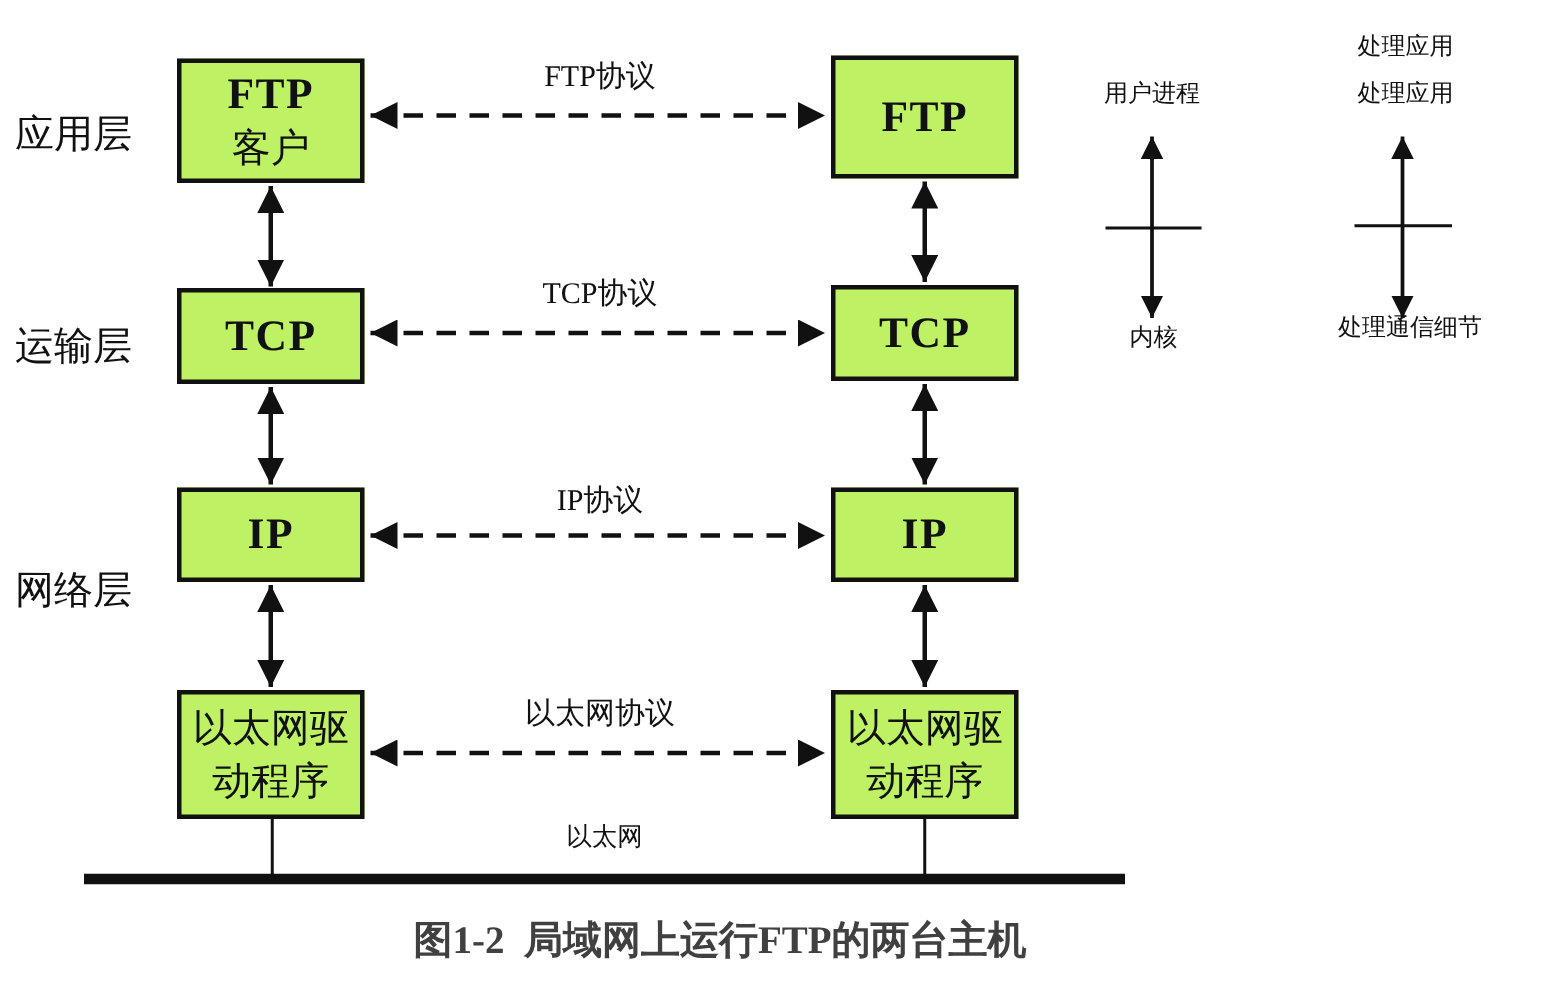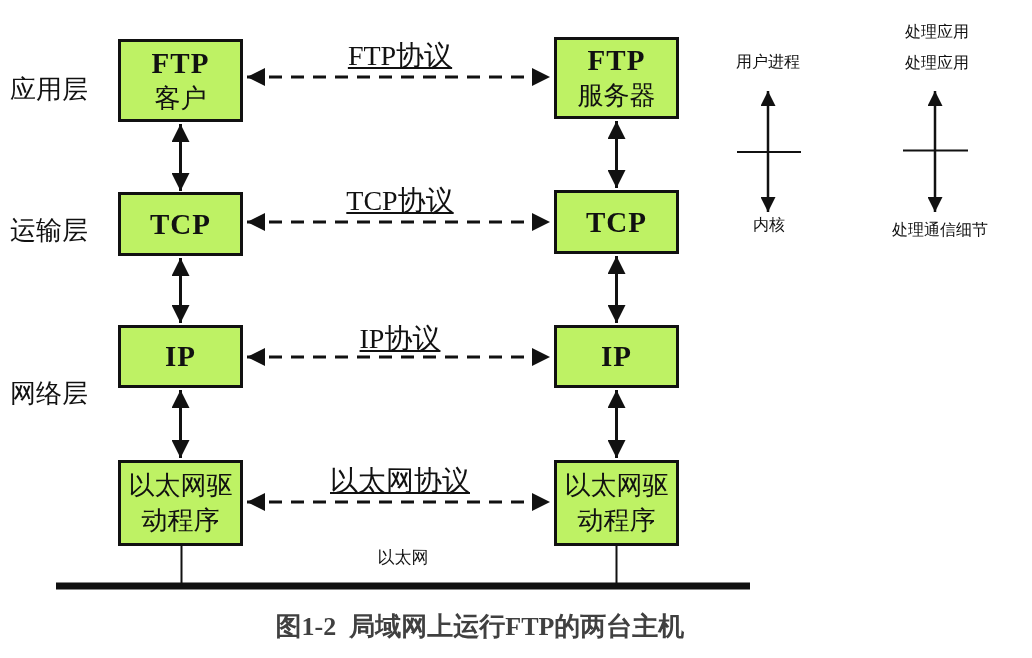--- a/index.html
+++ b/index.html
@@ -9,21 +9,21 @@
   }
   svg.wires { position:absolute; left:0; top:0; width:1032px; height:658px; }
   .box {
     position:absolute; box-sizing:border-box; border:3px solid #111111; background:#bef264;
     display:flex; flex-direction:column; align-items:center; justify-content:center;
     text-align:center; line-height:35px;
   }
   .box .en { font-weight:bold; font-size:29px; letter-spacing:1px; }
   .box .zh { font-size:26px; }
   .layer-label { position:absolute; font-size:26px; white-space:nowrap; }
-  .protocol-label { position:absolute; left:250px; width:300px; text-align:center; font-size:28px; white-space:nowrap;text-decoration:underline; }
+  .protocol-label { position:absolute; left:250px; width:300px; text-align:center; font-size:20px; white-space:nowrap; }
   .eth-label { position:absolute; left:303px; top:546px; width:200px; text-align:center; font-size:17px; }
   .annot { position:absolute; text-align:center; font-size:16px; white-space:nowrap; }
   .annot.two-line { line-height:31px; }
   .caption {
     position:absolute; left:210px; top:609px; width:540px; text-align:center;
     font-size:26px; font-weight:600; color:#404040; white-space:pre;
   }
 </style>
 </head>
 <body>
@@ -75,21 +75,20 @@
   <div class="box" style="left:118px; top:325px; width:125px; height:63px;">
     <span class="en">IP</span>
   </div>
   <div class="box" style="left:118px; top:460px; width:125px; height:86px;">
     <span class="zh">以太网驱</span>
     <span class="zh">动程序</span>
   </div>
 
   <div class="box" style="left:554px; top:37px; width:125px; height:82px;">
     <span class="en">FTP</span>
-    <span class="zh">服务器</span>
   </div>
   <div class="box" style="left:554px; top:190px; width:125px; height:64px;">
     <span class="en">TCP</span>
   </div>
   <div class="box" style="left:554px; top:325px; width:125px; height:63px;">
     <span class="en">IP</span>
   </div>
   <div class="box" style="left:554px; top:460px; width:125px; height:86px;">
     <span class="zh">以太网驱</span>
     <span class="zh">动程序</span>
@@ -101,17 +100,17 @@
   <div class="protocol-label" style="top:462px;">以太网协议</div>
 
   <div class="eth-label">以太网</div>
 
   <div class="annot" style="left:703px; top:52px; width:130px;">用户进程</div>
   <div class="annot" style="left:719px; top:215px; width:100px;">内核</div>
   <div class="annot two-line" style="left:862px; top:16px; width:150px;">
     <div>处理应用</div>
     <div>处理应用</div>
   </div>
-  <div class="annot" style="left:855px; top:220px; width:170px;">处理通信细节</div>
+  <div class="annot" style="left:855px; top:208px; width:170px;">处理通信细节</div>
 
   <div class="caption">图1-2  局域网上运行FTP的两台主机</div>
 
 </div>
 
 </body></html>

